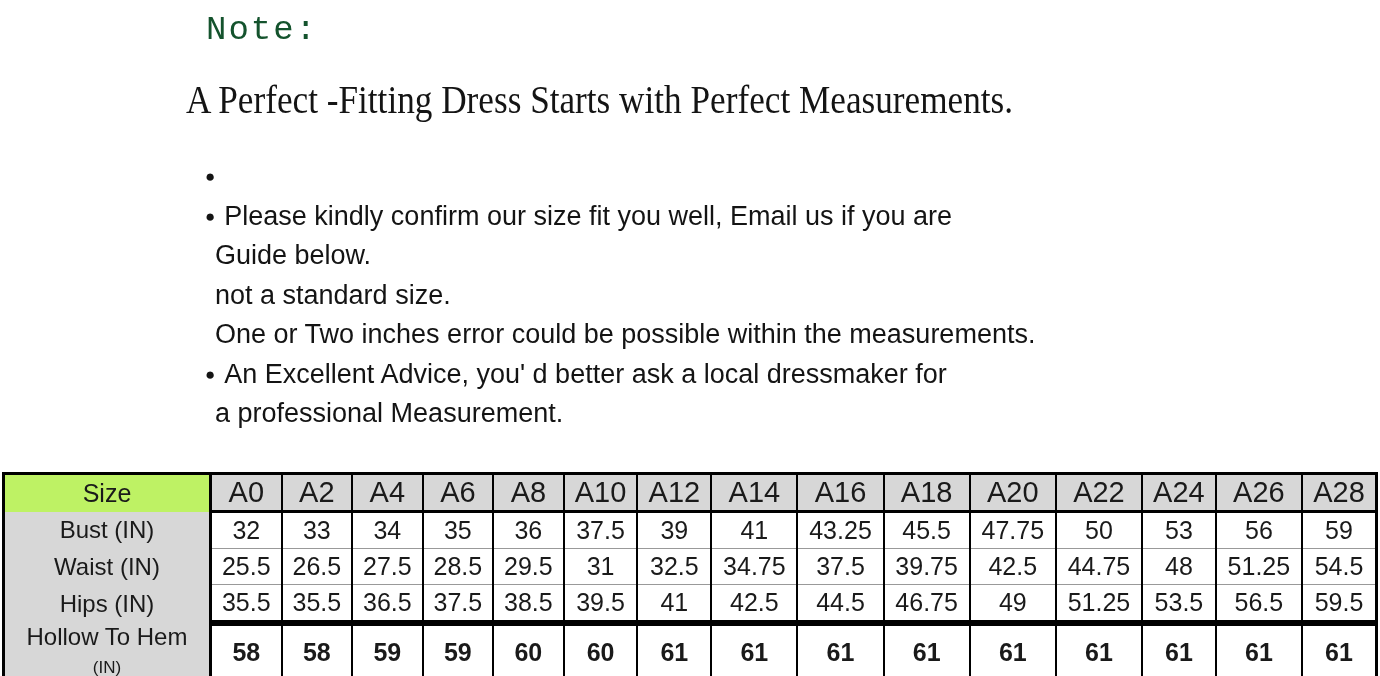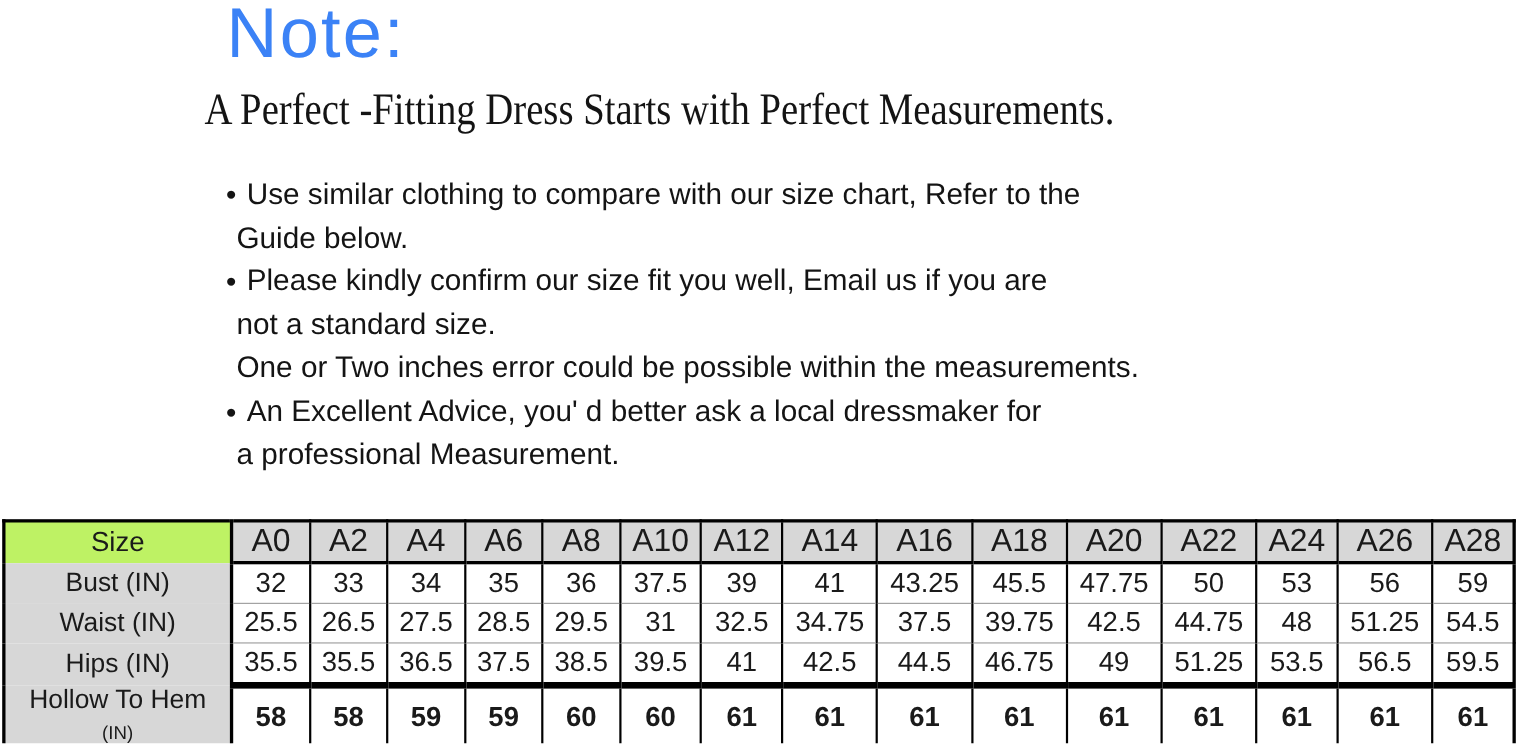--- a/index.html
+++ b/index.html
@@ -7,23 +7,23 @@
     position:relative;
     width:1380px;height:676px;
     background:#ffffff;
     overflow:hidden;
     color:#111;
     font-family:"Liberation Sans",sans-serif;
   }
   
   .note-title{
     position:absolute;left:206px;top:0px;
-    font-family:Liberation Sans, sans-serif;
-    font-size:64px;line-height:60px;
-    color:#3b82f6;
+    font-family:Liberation Mono, monospace;
+    font-size:34px;line-height:60px;
+    color:#14532d;
     letter-spacing:2px;
   }
   
   .heading{
     position:absolute;left:186px;top:76px;
     font-family:"Liberation Serif",serif;
     font-size:40px;line-height:46px;
     color:#141414;
     white-space:nowrap;
     transform:scale(0.88,1.02);
@@ -98,23 +98,23 @@
 </head>
 <body>
 
 <div id="page">
 
   <div class="note-title">Note:</div>
 
   <div class="heading">A Perfect -Fitting Dress Starts with Perfect Measurements.</div>
 
   <div class="advice">
-    <div class="line"><span class="bullet-marker"></span><span>Use similar clothing to compare with our size chart, Refer to the</span></div>
+    <div class="line"><span class="bullet-marker"></span></div>
+    <div class="line"><span class="bullet-marker"></span><span>Please kindly confirm our size fit you well, Email us if you are</span></div>
     <div class="line indent"><span>Guide below.</span></div>
-    <div class="line"><span class="bullet-marker"></span><span>Please kindly confirm our size fit you well, Email us if you are</span></div>
     <div class="line indent"><span>not a standard size.</span></div>
     <div class="line indent"><span>One or Two inches error could be possible within the measurements.</span></div>
     <div class="line"><span class="bullet-marker"></span><span>An Excellent Advice, you' d better ask a local dressmaker for</span></div>
     <div class="line indent"><span>a professional Measurement.</span></div>
   </div>
 
   <div class="table-wrap">
     <table class="size-chart">
       <thead>
         <tr id="header-row">

